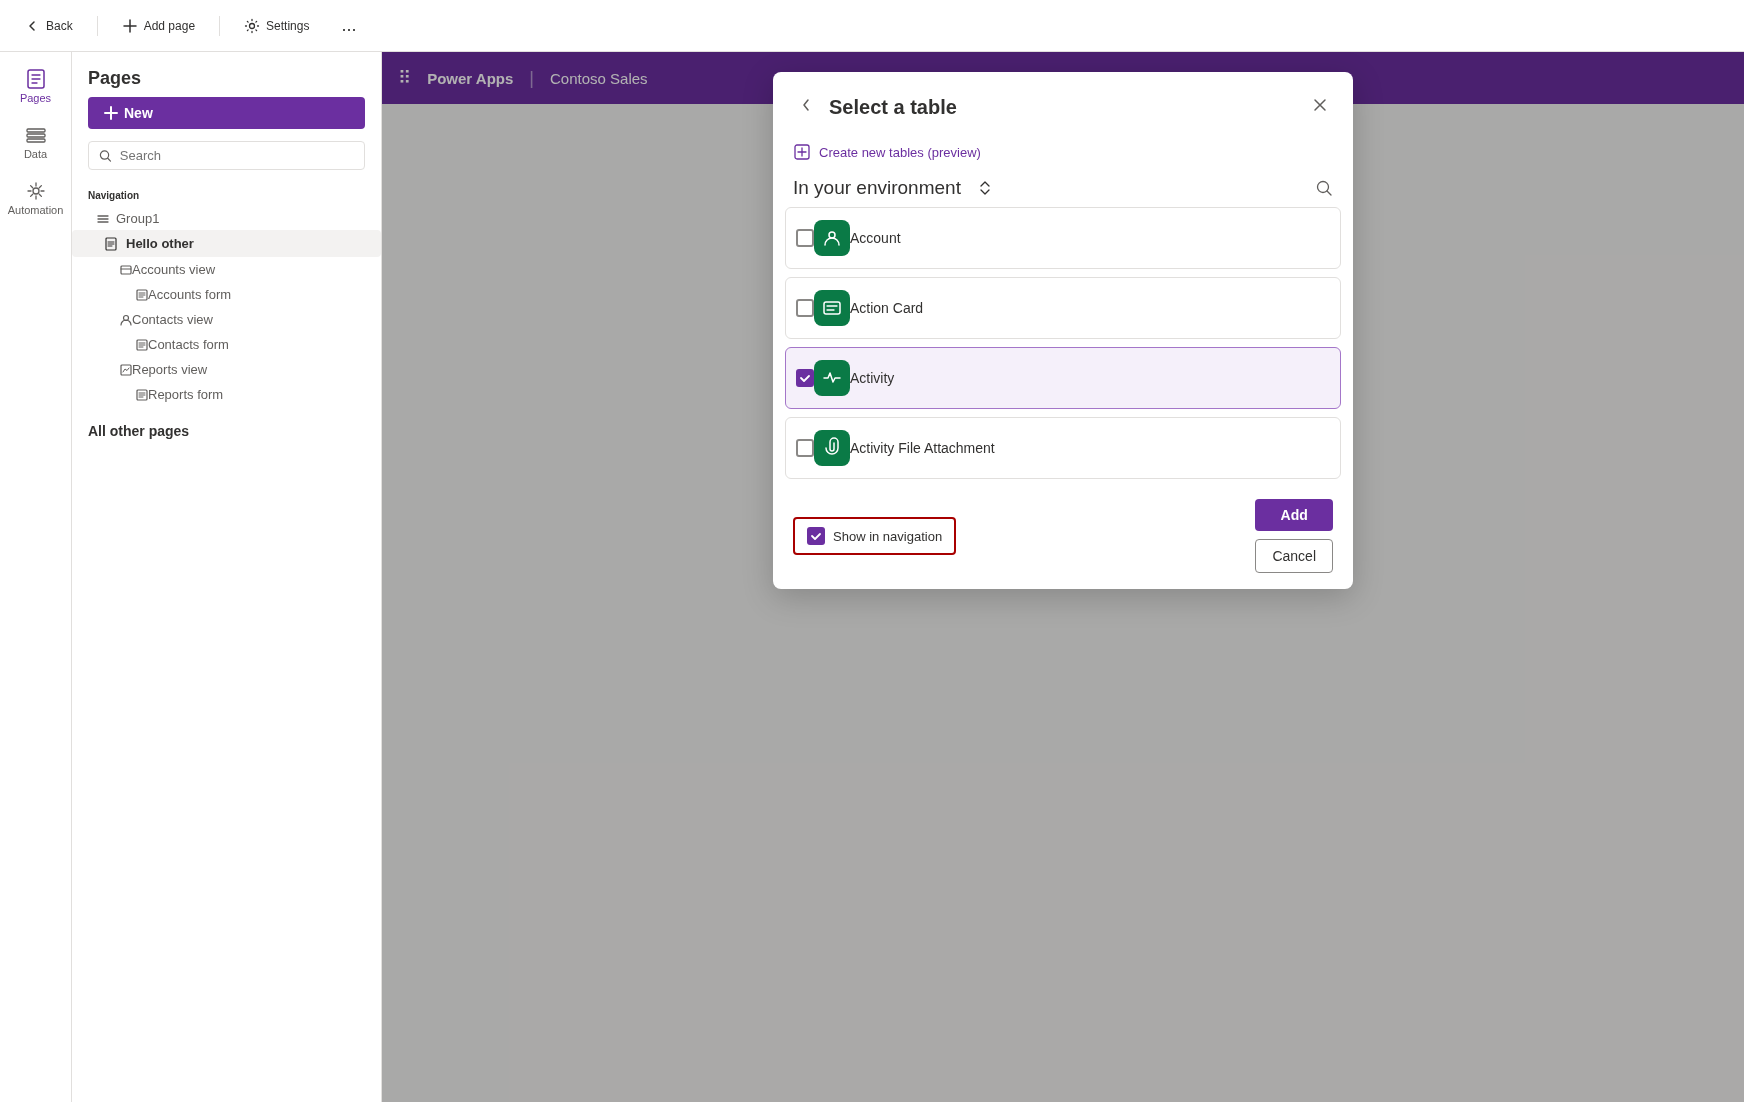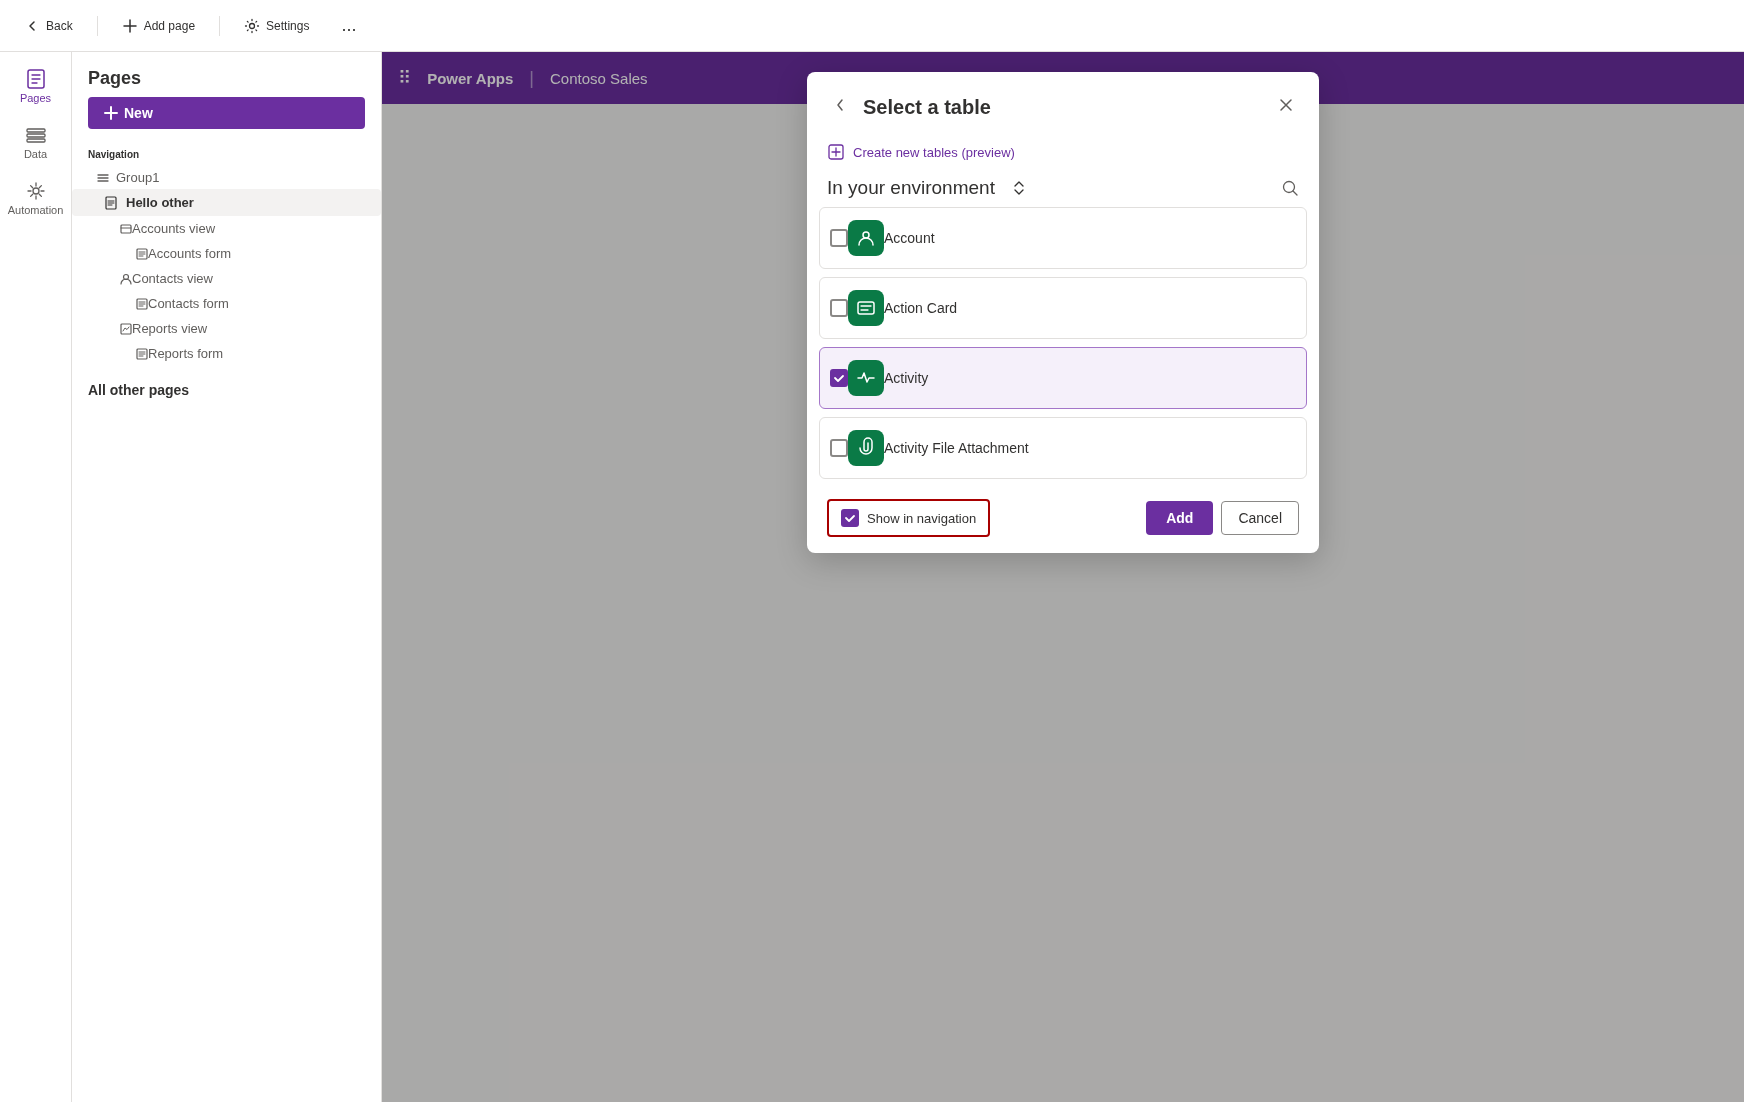--- a/index.html
+++ b/index.html
@@ -145,21 +145,21 @@
       display: flex;
       align-items: flex-start;
       justify-content: center;
       padding-top: 20px;
       z-index: 100;
     }
 
     .modal {
       background: #fff;
       border-radius: 8px;
-      width: 512px;
+      width: 580px;
       max-height: 620px;
       display: flex;
       flex-direction: column;
       box-shadow: 0 8px 32px rgba(0,0,0,0.2);
     }
 
     .modal-header {
       display: flex; align-items: center; justify-content: space-between;
       padding: 20px 20px 12px 20px;
     }
@@ -239,21 +239,21 @@
     }
     .show-nav-check {
       width: 18px; height: 18px;
       background: #6b2fa0;
       border-radius: 3px;
       display: flex; align-items: center; justify-content: center;
       flex-shrink: 0;
     }
     .show-nav-label { font-size: 13px; color: #323130; }
 
-    .footer-btns { display: flex; gap: 8px; }
+    .footer-btns { display: flex; gap: 8px; flex-direction: column; }
     .add-btn {
       background: #6b2fa0; color: #fff; border: none;
       border-radius: 4px; padding: 8px 20px; font-size: 14px; font-weight: 600;
       cursor: pointer;
     }
     .cancel-btn {
       background: #fff; color: #323130;
       border: 1px solid #8a8886;
       border-radius: 4px; padding: 8px 16px; font-size: 14px; cursor: pointer;
     }
@@ -318,20 +318,27 @@
       <span class="pages-title">Pages</span>
     </div>
 
     <button class="new-btn">
       <svg width="14" height="14" viewBox="0 0 14 14">
         <path d="M7 1v12M1 7h12" stroke="#fff" stroke-width="2" stroke-linecap="round"></path>
       </svg>
       <span>New</span>
     </button>
 
+    <div class="search-box">
+      <svg width="14" height="14" viewBox="0 0 14 14">
+        <circle cx="6" cy="6" r="4.5" stroke="#605e5c" stroke-width="1.3" fill="none"></circle>
+        <path d="M9.5 9.5l3 3" stroke="#605e5c" stroke-width="1.3" stroke-linecap="round"></path>
+      </svg>
+      <input type="text" placeholder="Search" style="">
+    </div>
 
     <div class="nav-section-label">Navigation</div>
 
     <div class="nav-group-label">
       <svg width="14" height="14" viewBox="0 0 14 14">
         <path d="M2 4h10M2 7h10M2 10h10" stroke="#605e5c" stroke-width="1.3" stroke-linecap="round"></path>
       </svg>
       <span>Group1</span>
     </div>
 

